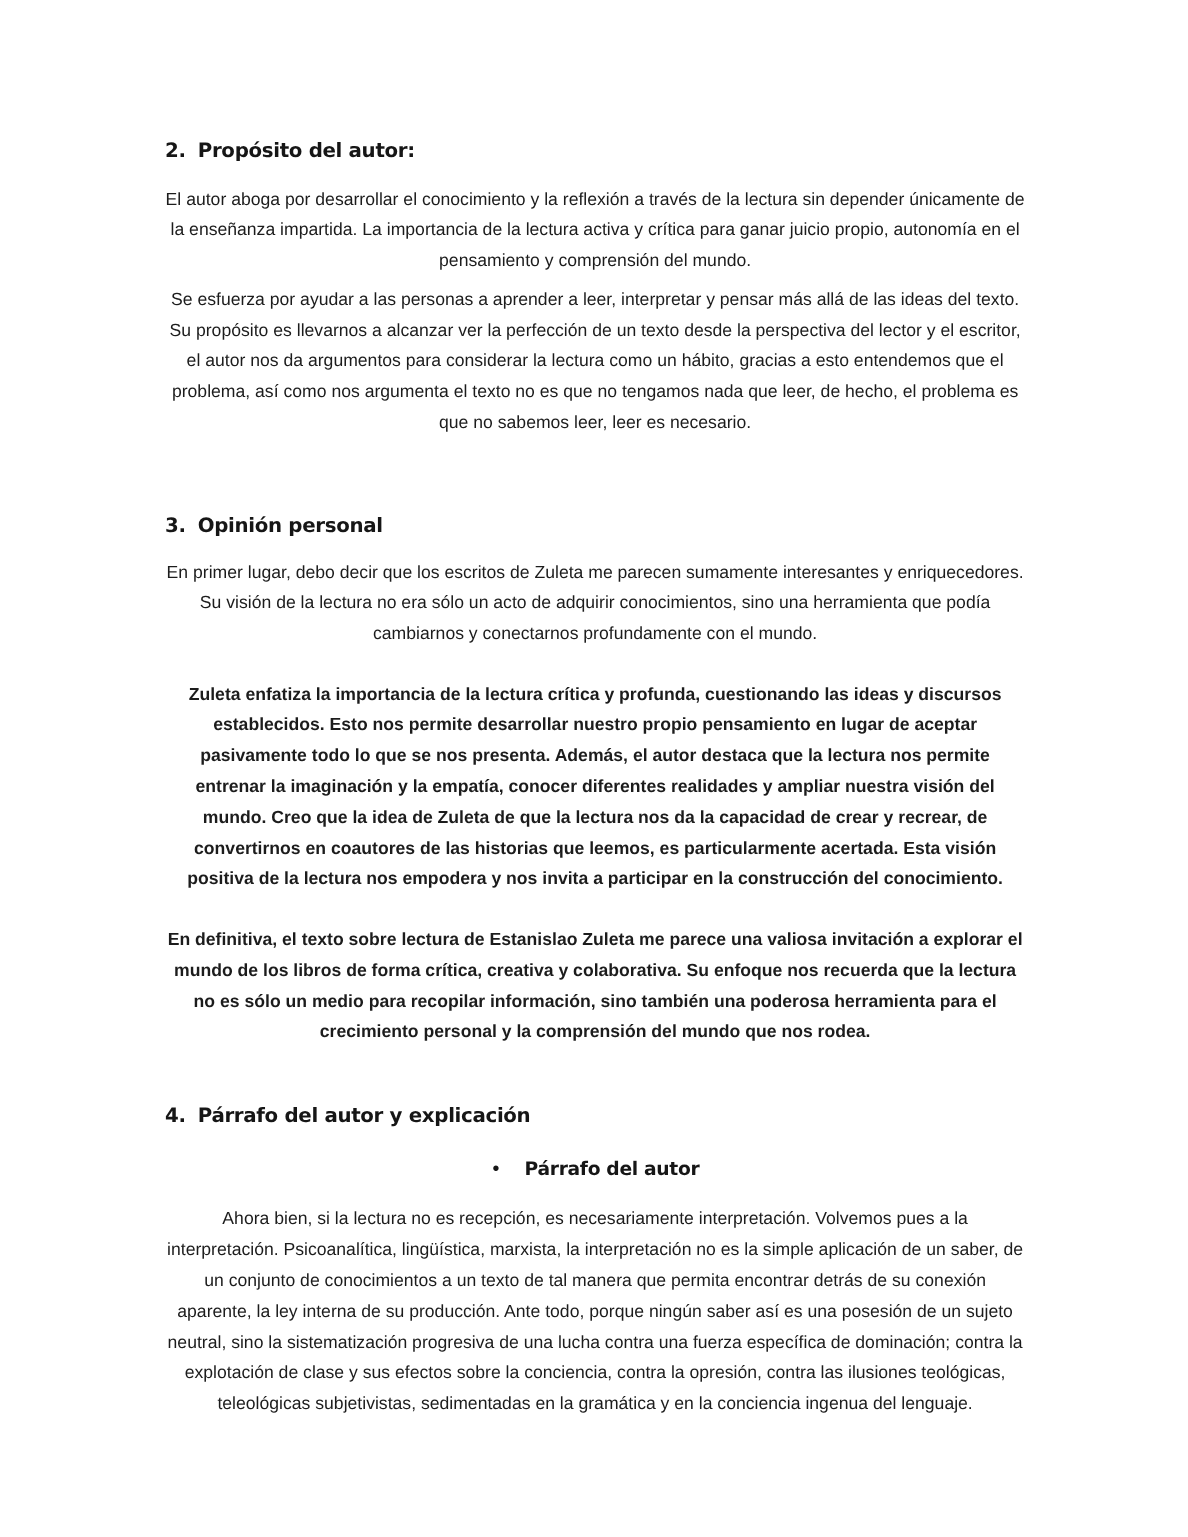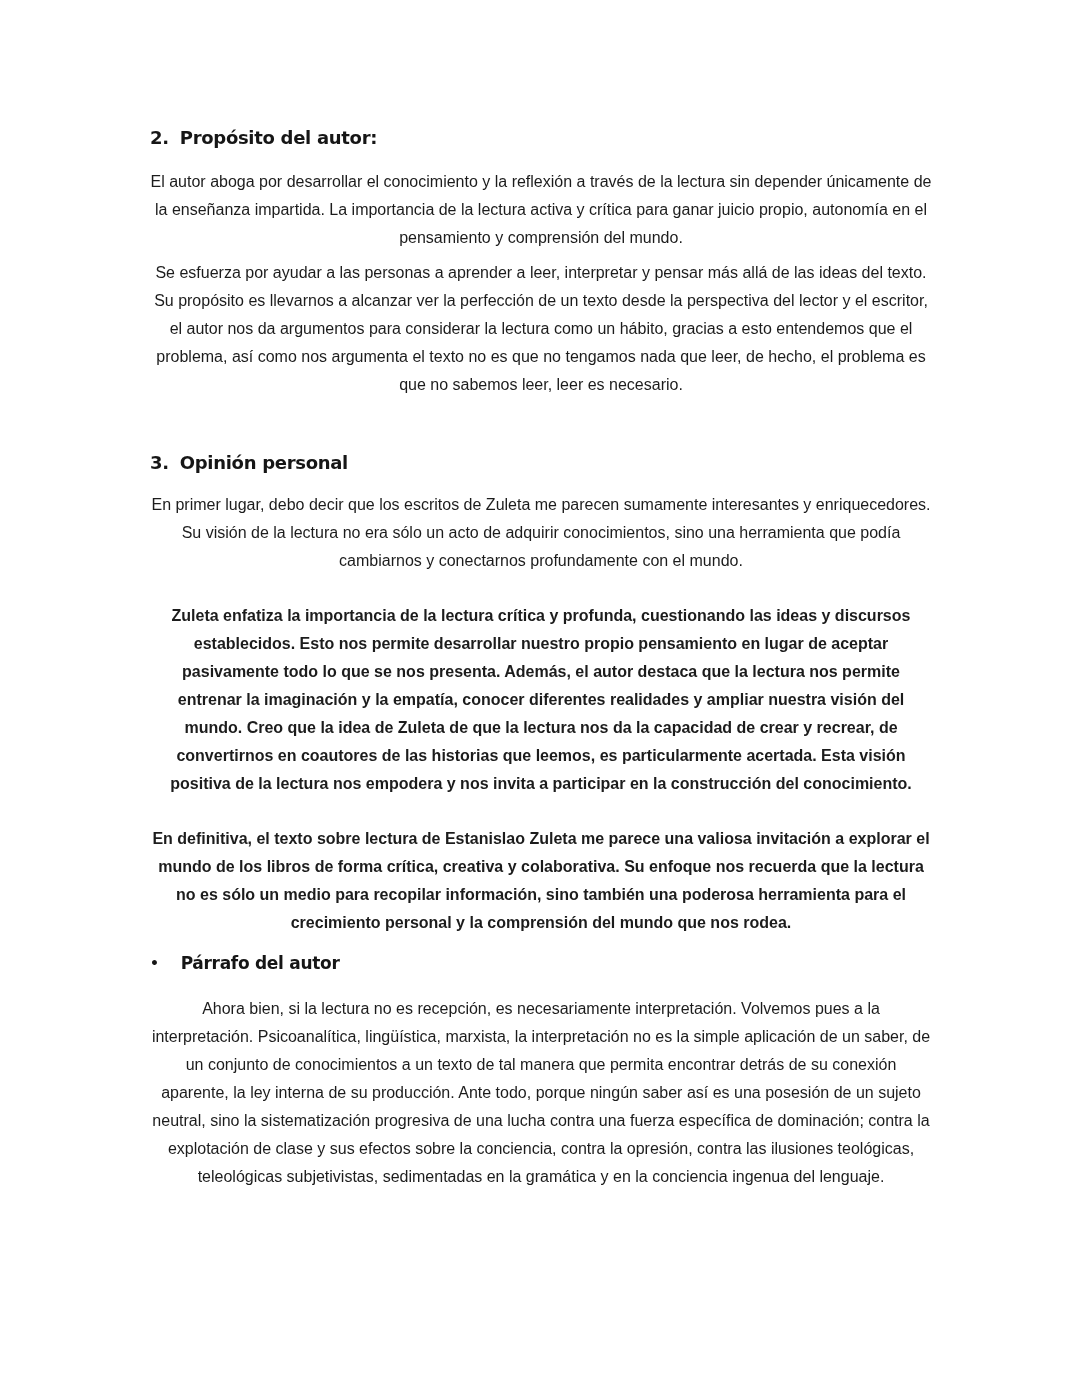--- a/index.html
+++ b/index.html
@@ -24,34 +24,34 @@
     font-size: 18px;
     line-height: 24px;
     color: #161616;
     letter-spacing: -0.3px;
     margin: 0 0 18px 0;
   }
   .heading .h-num {
     display: inline-block;
     margin-right: 11px;
   }
-  .heading.h-sec3 { margin-top: 52px; margin-bottom: 16px; }
+  .heading.h-sec3 { margin-top: 68px; margin-bottom: 16px; }
   .heading.h-sec4 { margin-top: 50px; margin-bottom: 22px; }
   p.body-par {
     font-family: "Liberation Sans", sans-serif;
     font-size: 16px;
     line-height: 28px;
     color: #1c1c1c;
     margin: 0 0 7px 0;
     text-align: center;
   }
   p.body-par.extra-gap-top { margin-top: 27px; font-weight: bold; }
   p.body-par.gap-after-lg { margin-bottom: 12px; }
   .bullet-line {
-    text-align: left;
+    text-align: center;
     margin: 0 0 18px 0;
     font-family: "DejaVu Sans", sans-serif;
     font-weight: 800;
     font-size: 17px;
     line-height: 28px;
     color: #161616;
     letter-spacing: -0.3px;
   }
   .bullet-line .bullet-dot {
     display: inline-block;
@@ -71,18 +71,21 @@
   <p class="body-par">El autor aboga por desarrollar el conocimiento y la reflexión a través de la lectura sin depender únicamente de la enseñanza impartida. La importancia de la lectura activa y crítica para ganar juicio propio, autonomía en el pensamiento y comprensión del mundo.</p>
   <p class="body-par">Se esfuerza por ayudar a las personas a aprender a leer, interpretar y pensar más allá de las ideas del texto. Su propósito es llevarnos a alcanzar ver la perfección de un texto desde la perspectiva del lector y el escritor, el autor nos da argumentos para considerar la lectura como un hábito, gracias a esto entendemos que el problema, así como nos argumenta el texto no es que no tengamos nada que leer, de hecho, el problema es que no sabemos leer, leer es necesario.</p>
 
   <div class="heading h-sec3">
     <span class="h-num">3.</span><span>Opinión personal</span>
   </div>
   <p class="body-par">En primer lugar, debo decir que los escritos de Zuleta me parecen sumamente interesantes y enriquecedores. Su visión de la lectura no era sólo un acto de adquirir conocimientos, sino una herramienta que podía cambiarnos y conectarnos profundamente con el mundo.</p>
   <p class="body-par extra-gap-top">Zuleta enfatiza la importancia de la lectura crítica y profunda, cuestionando las ideas y discursos establecidos. Esto nos permite desarrollar nuestro propio pensamiento en lugar de aceptar pasivamente todo lo que se nos presenta. Además, el autor destaca que la lectura nos permite entrenar la imaginación y la empatía, conocer diferentes realidades y ampliar nuestra visión del mundo. Creo que la idea de Zuleta de que la lectura nos da la capacidad de crear y recrear, de convertirnos en coautores de las historias que leemos, es particularmente acertada. Esta visión positiva de la lectura nos empodera y nos invita a participar en la construcción del conocimiento.</p>
   <p class="body-par extra-gap-top gap-after-lg">En definitiva, el texto sobre lectura de Estanislao Zuleta me parece una valiosa invitación a explorar el mundo de los libros de forma crítica, creativa y colaborativa. Su enfoque nos recuerda que la lectura no es sólo un medio para recopilar información, sino también una poderosa herramienta para el crecimiento personal y la comprensión del mundo que nos rodea.</p>
 
+  <div class="heading h-sec4">
+    <span class="h-num">4.</span><span>Párrafo del autor y explicación</span>
+  </div>
   <div class="bullet-line">
     <span class="bullet-dot">•</span><span>Párrafo del autor</span>
   </div>
   <p class="body-par">Ahora bien, si la lectura no es recepción, es necesariamente interpretación. Volvemos pues a la interpretación. Psicoanalítica, lingüística, marxista, la interpretación no es la simple aplicación de un saber, de un conjunto de conocimientos a un texto de tal manera que permita encontrar detrás de su conexión aparente, la ley interna de su producción. Ante todo, porque ningún saber así es una posesión de un sujeto neutral, sino la sistematización progresiva de una lucha contra una fuerza específica de dominación; contra la explotación de clase y sus efectos sobre la conciencia, contra la opresión, contra las ilusiones teológicas, teleológicas subjetivistas, sedimentadas en la gramática y en la conciencia ingenua del lenguaje.</p>
 
 </div>
 
 </body></html>

